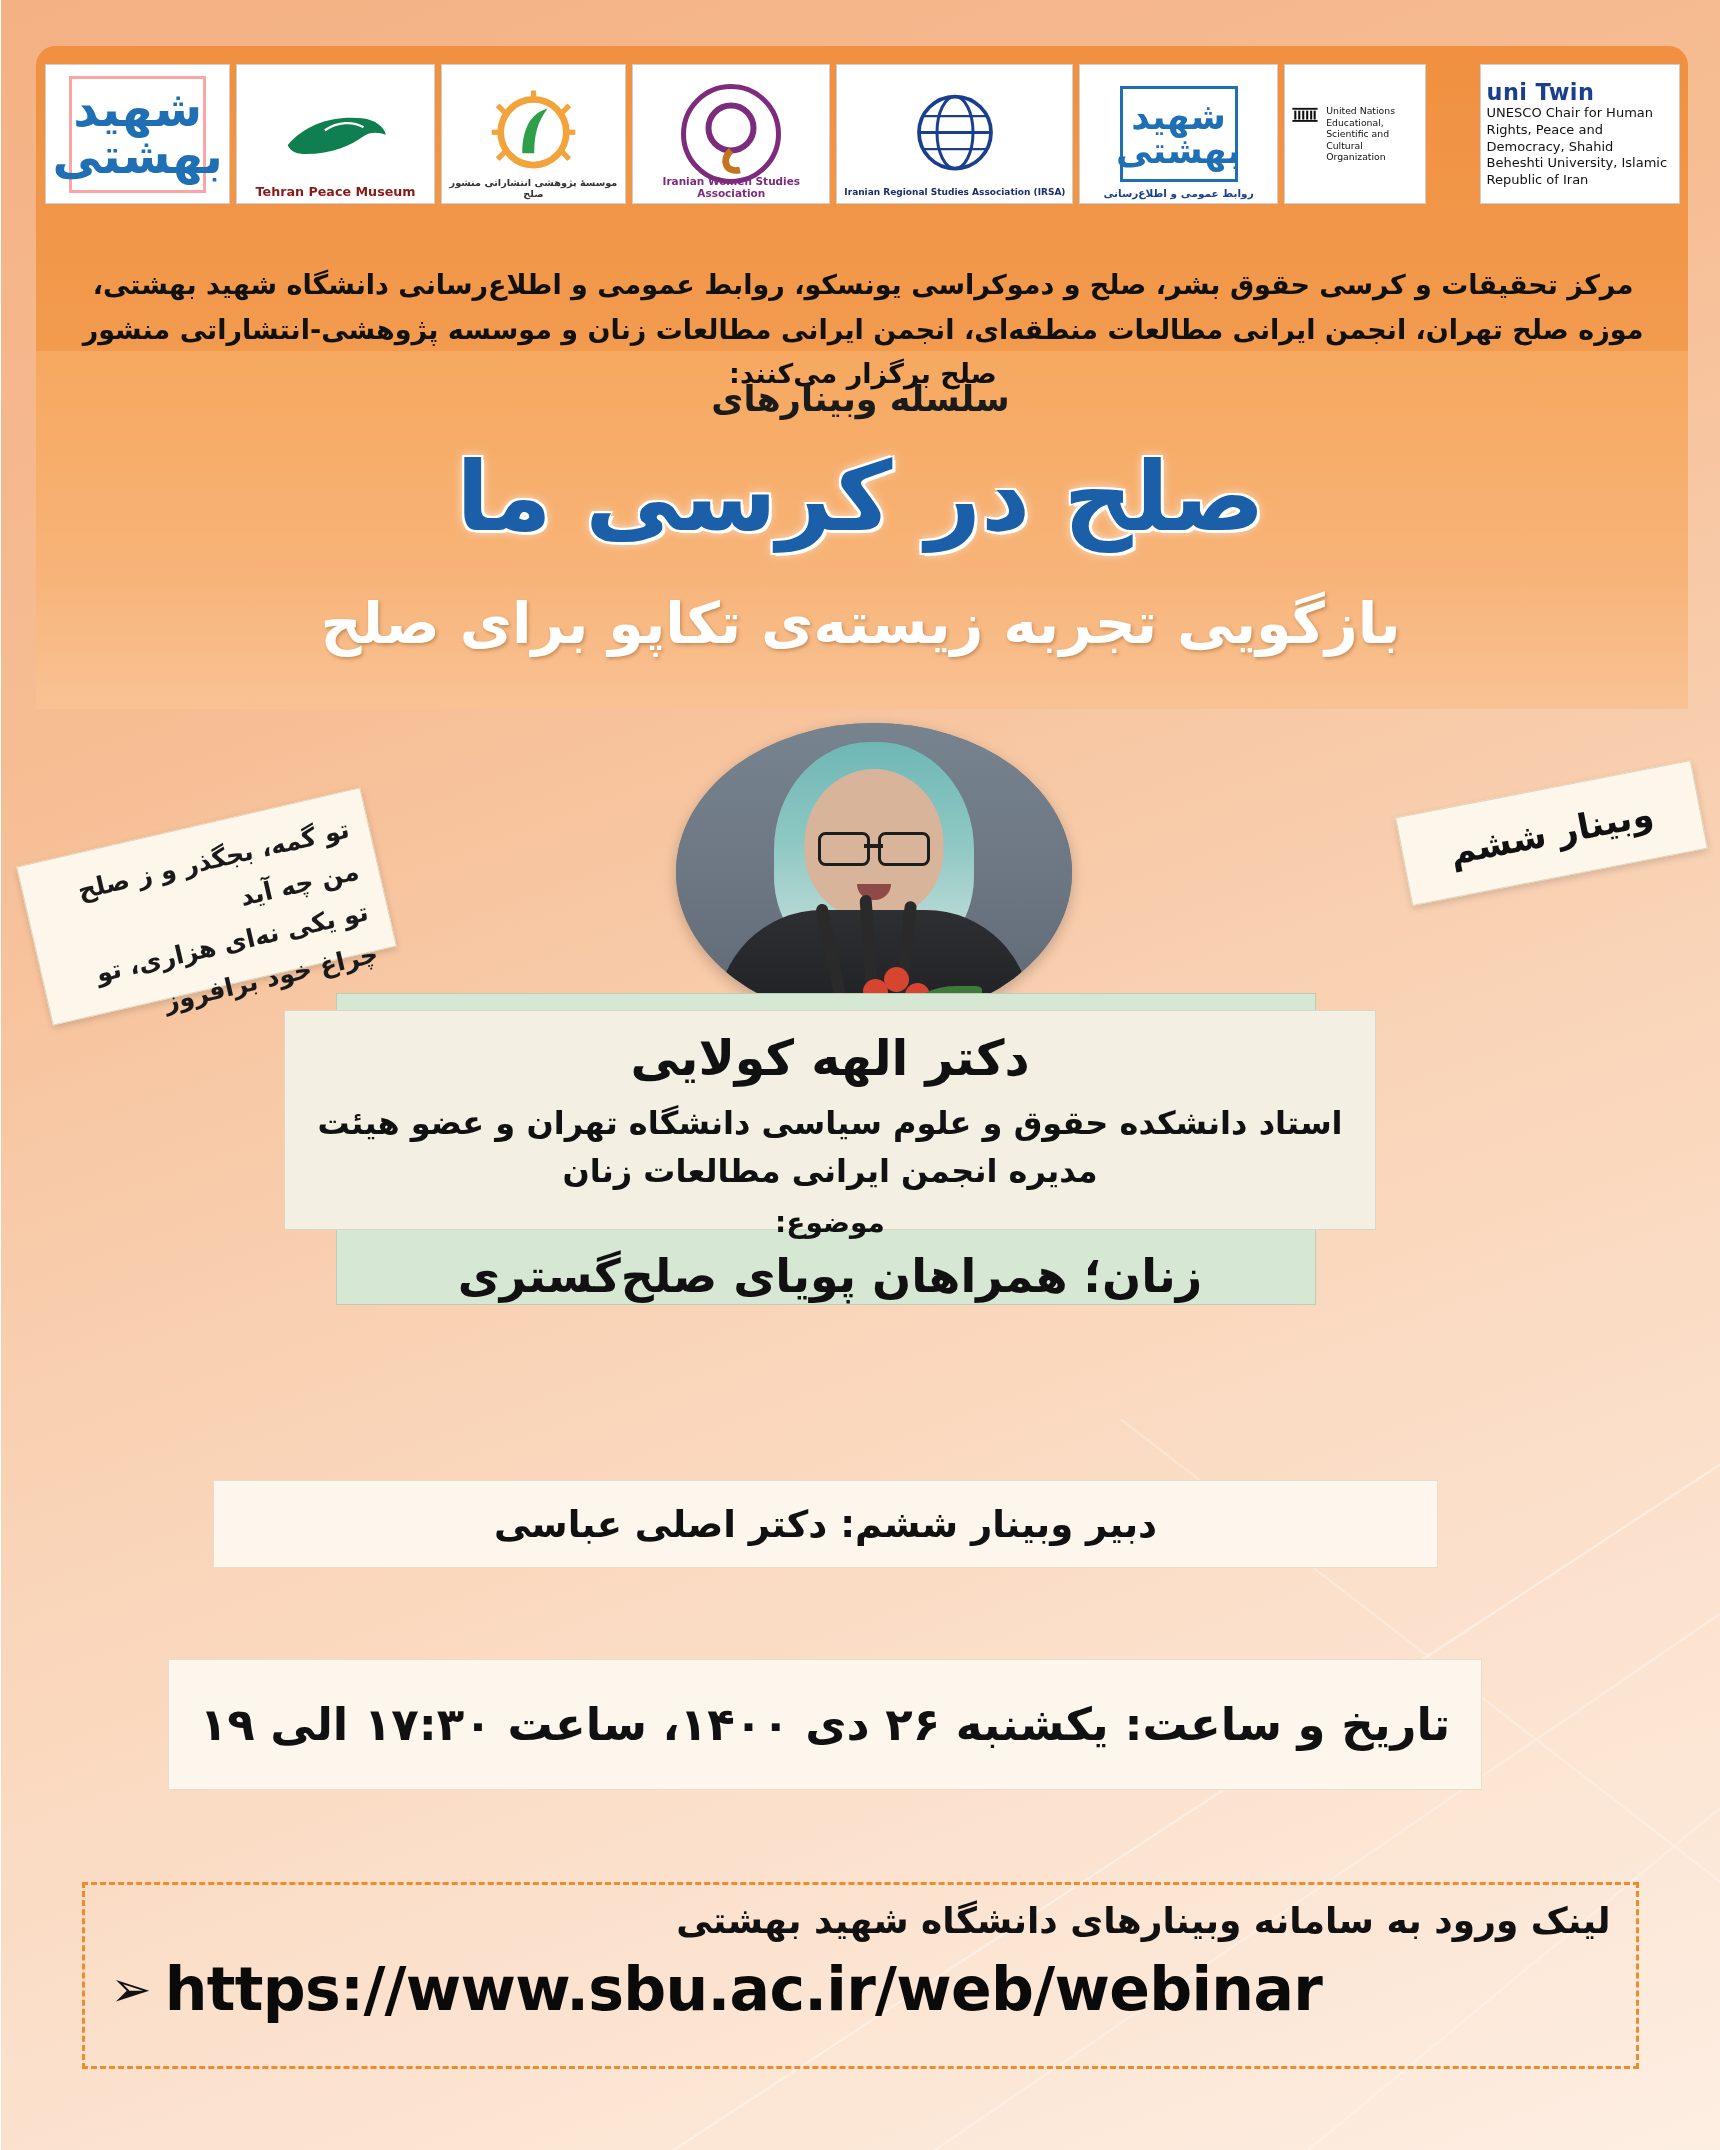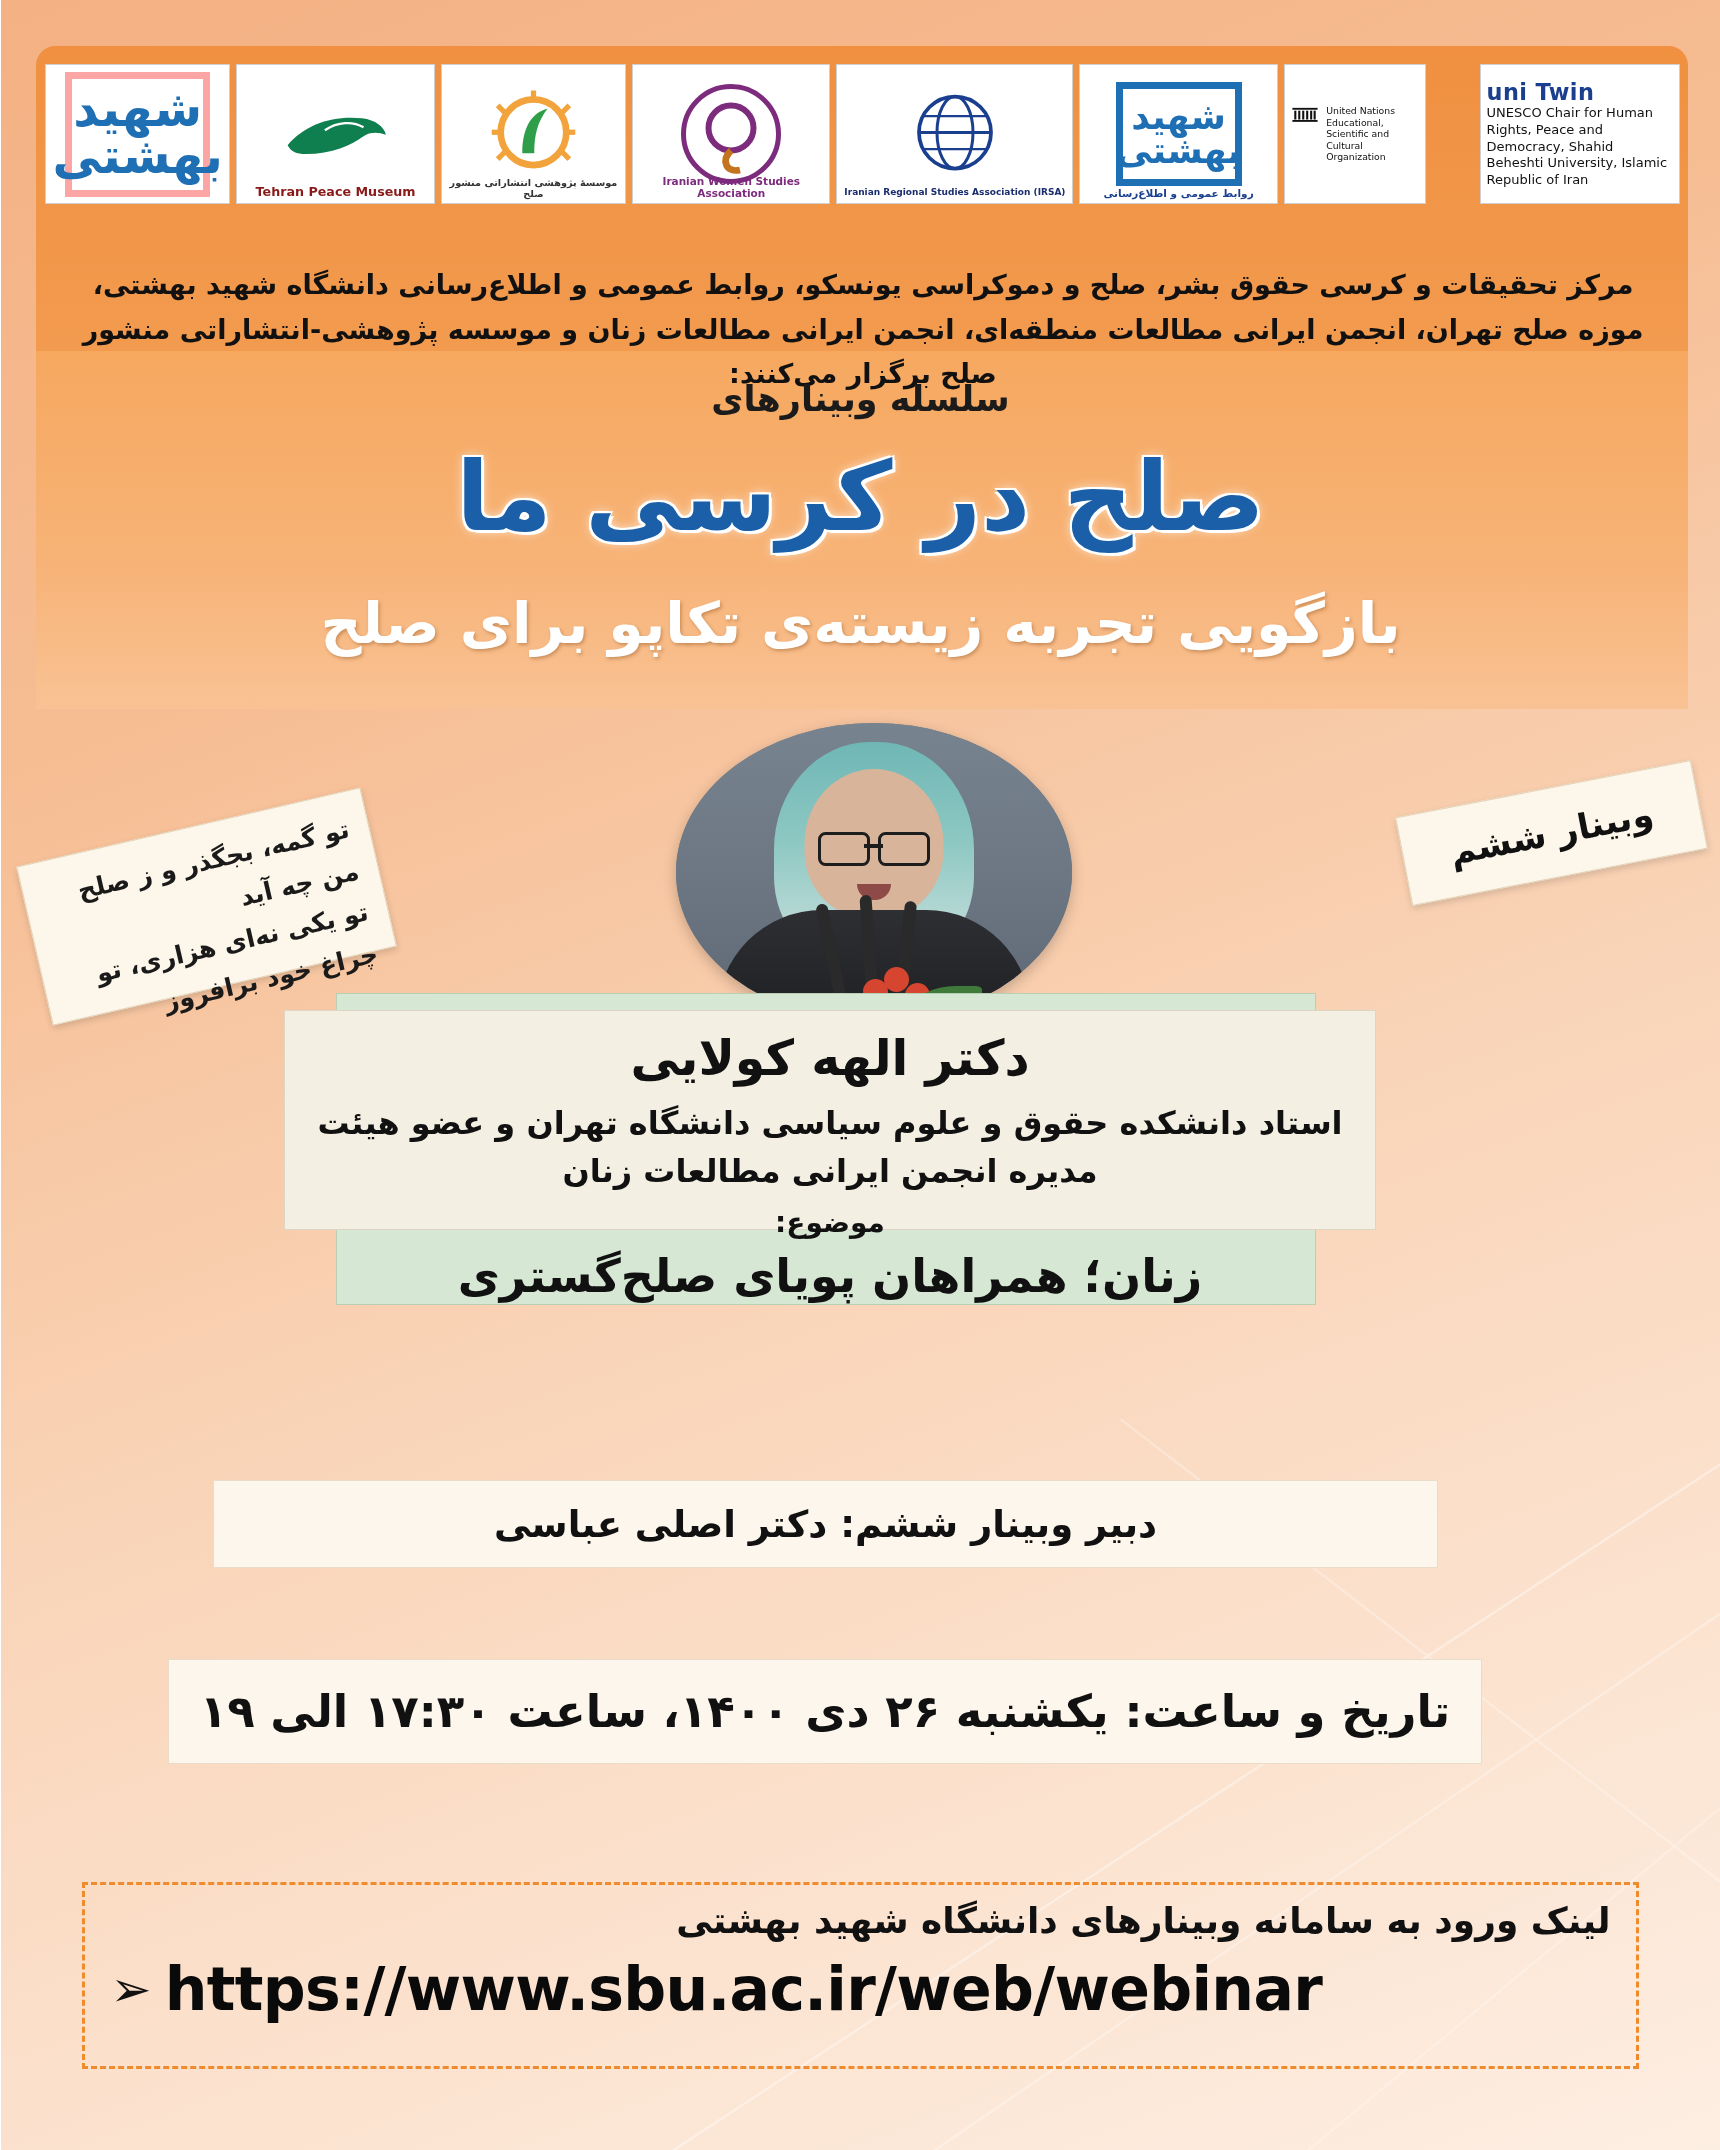--- a/index.html
+++ b/index.html
@@ -89,21 +89,21 @@
     text-align: center;
     font-size: 12.7px;
     font-weight: bold;
     color: #8a1a1a;
   }
   .logo-cap.small { font-size: 9.7px; color: #333; }
   .logo-cap.dark { color: #1a2d6e; }
 
   .sbu-frame {
     width: 131px; height: 111px;
-    border: 7px solid #fca5a5;
+    border: 3px solid #fca5a5;
     display: flex; align-items: center; justify-content: center;
     font-size: 49px; color: #1f6fb4; font-weight: bold;
     line-height: .95;
     text-align: center;
     font-family: "DejaVu Sans", sans-serif;
   }
   .dove {
     width: 112px; height: 64px;
     position: relative;
   }
@@ -307,21 +307,21 @@
     width: 1225px;
     height: 88px;
     font-size: 37px;
     font-weight: bold;
     color: #111;
   }
   .bar-datetime {
     left: 168px;
     top: 1659px;
     width: 1314px;
-    height: 105px;
+    height: 131px;
     font-size: 45px;
     font-weight: bold;
     color: #111;
   }
 
   
   .link-box {
     position: absolute;
     left: 82px;
     top: 1882px;

